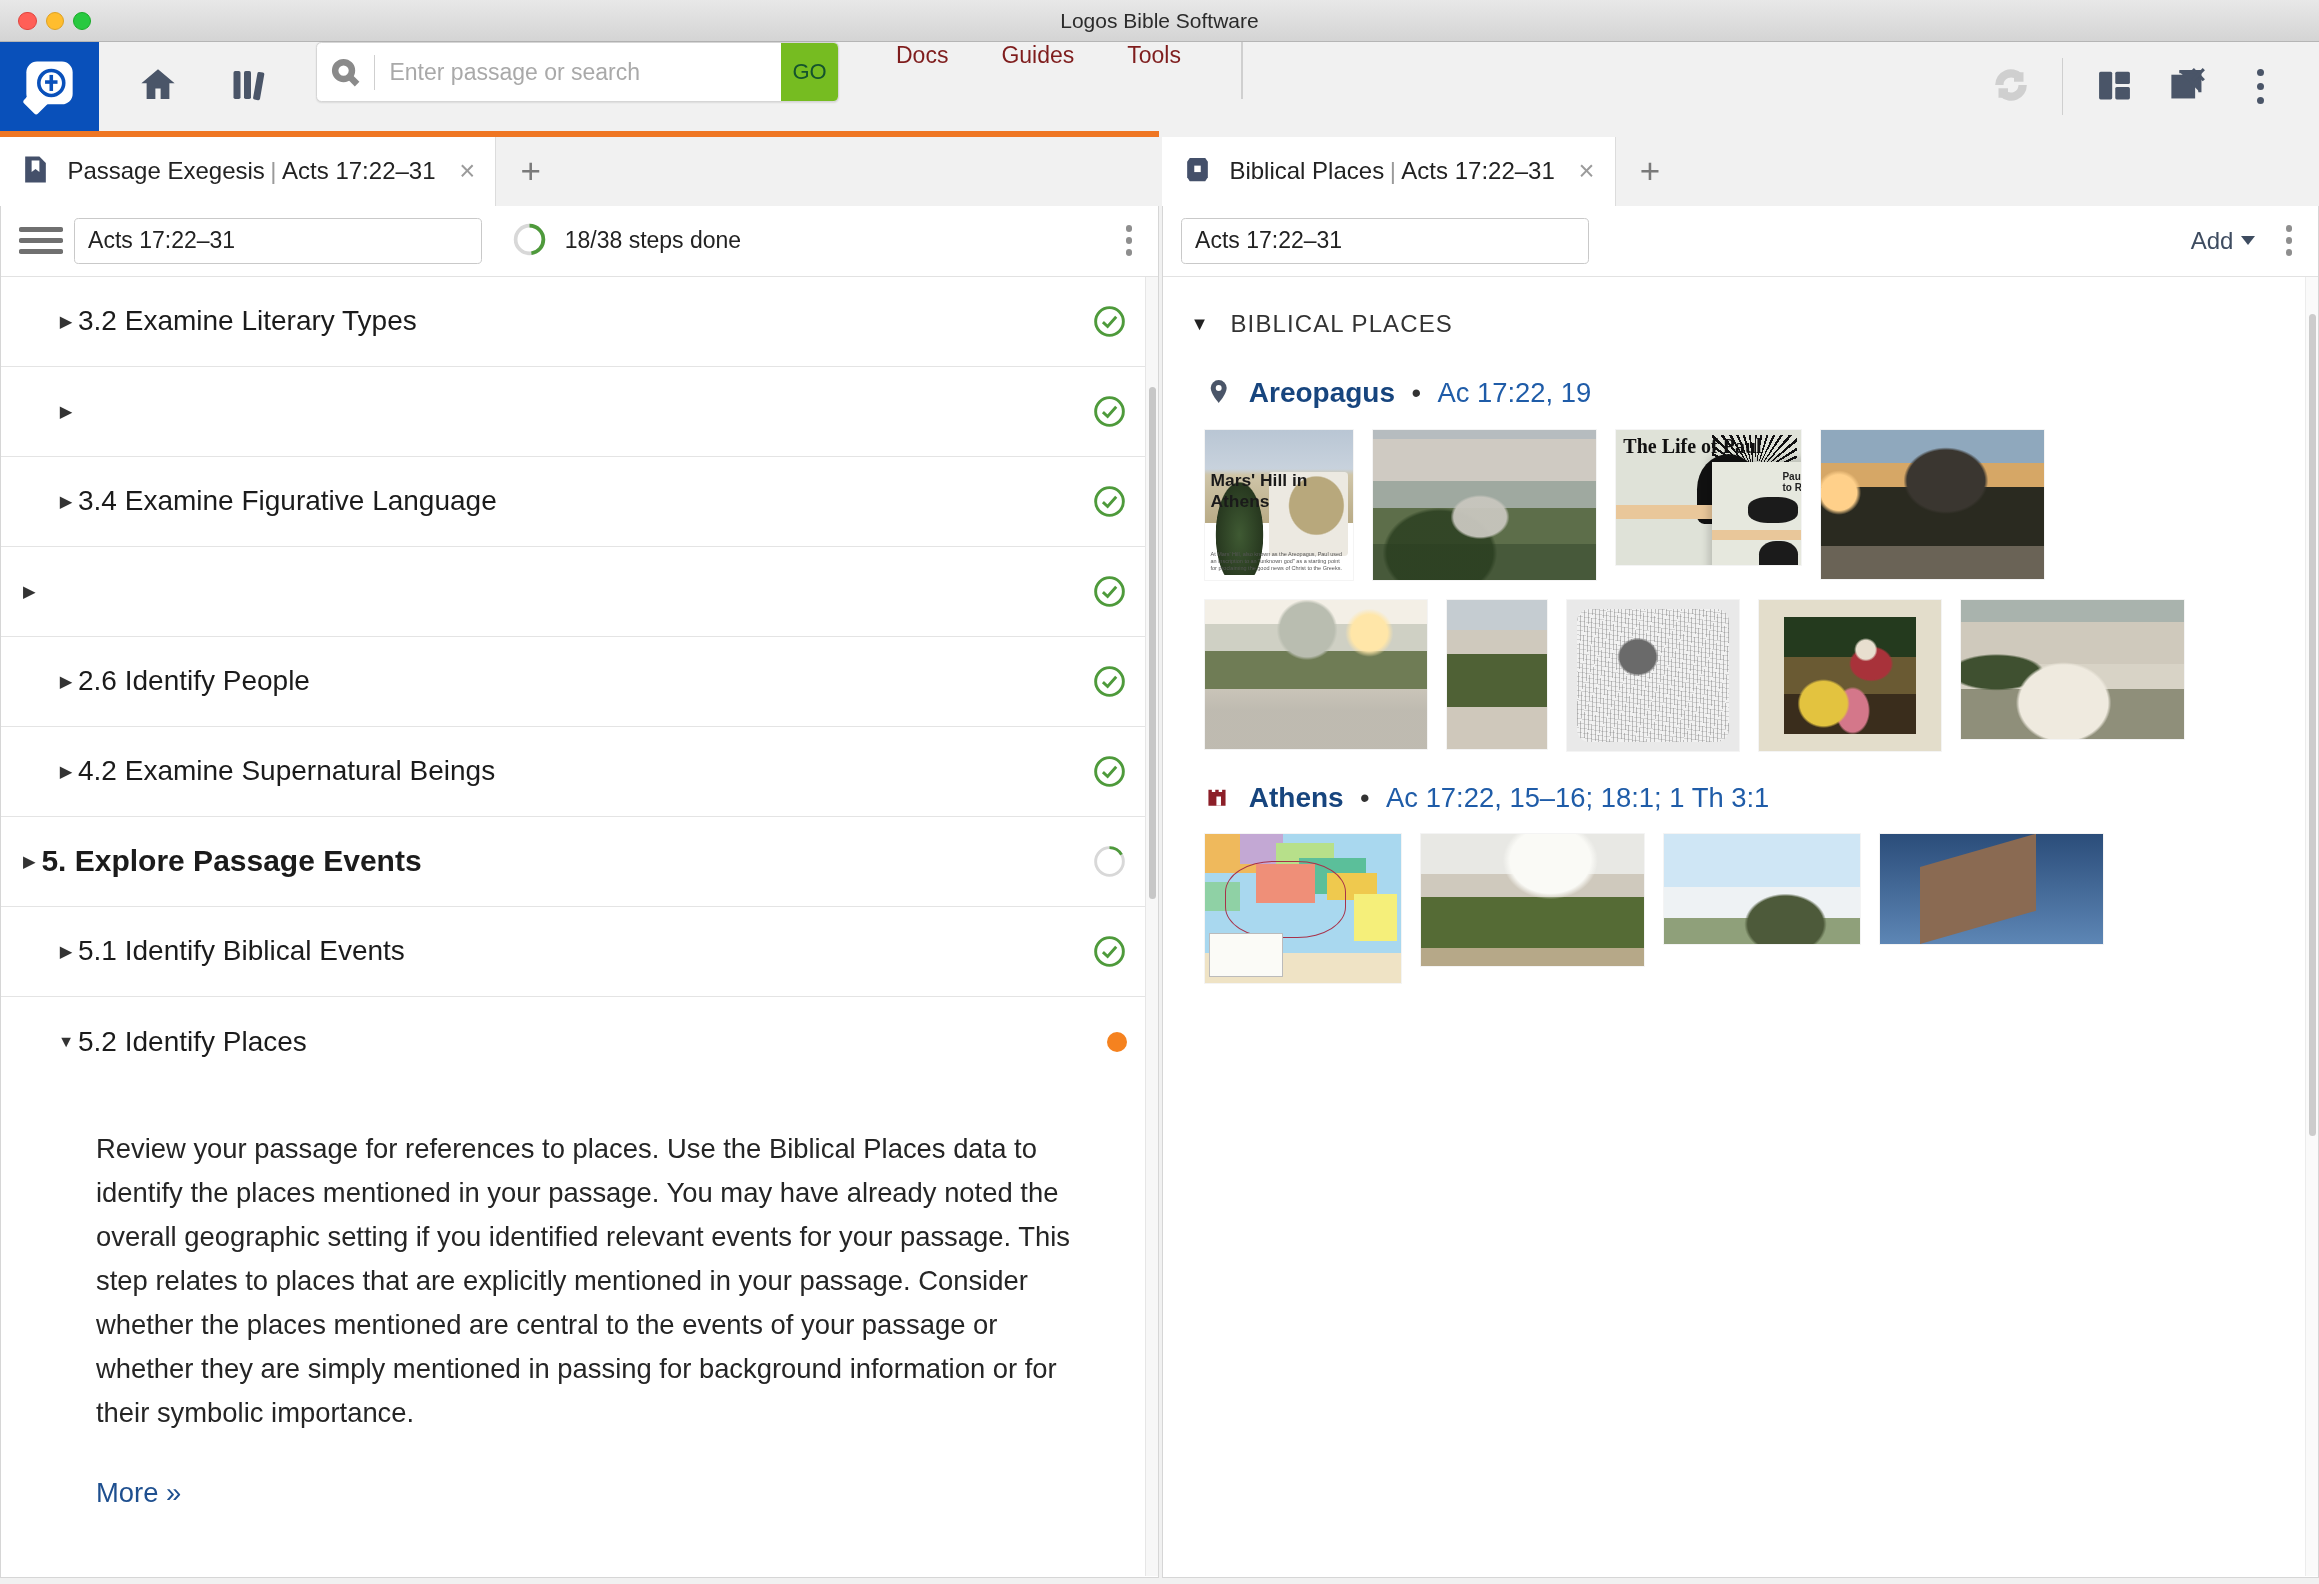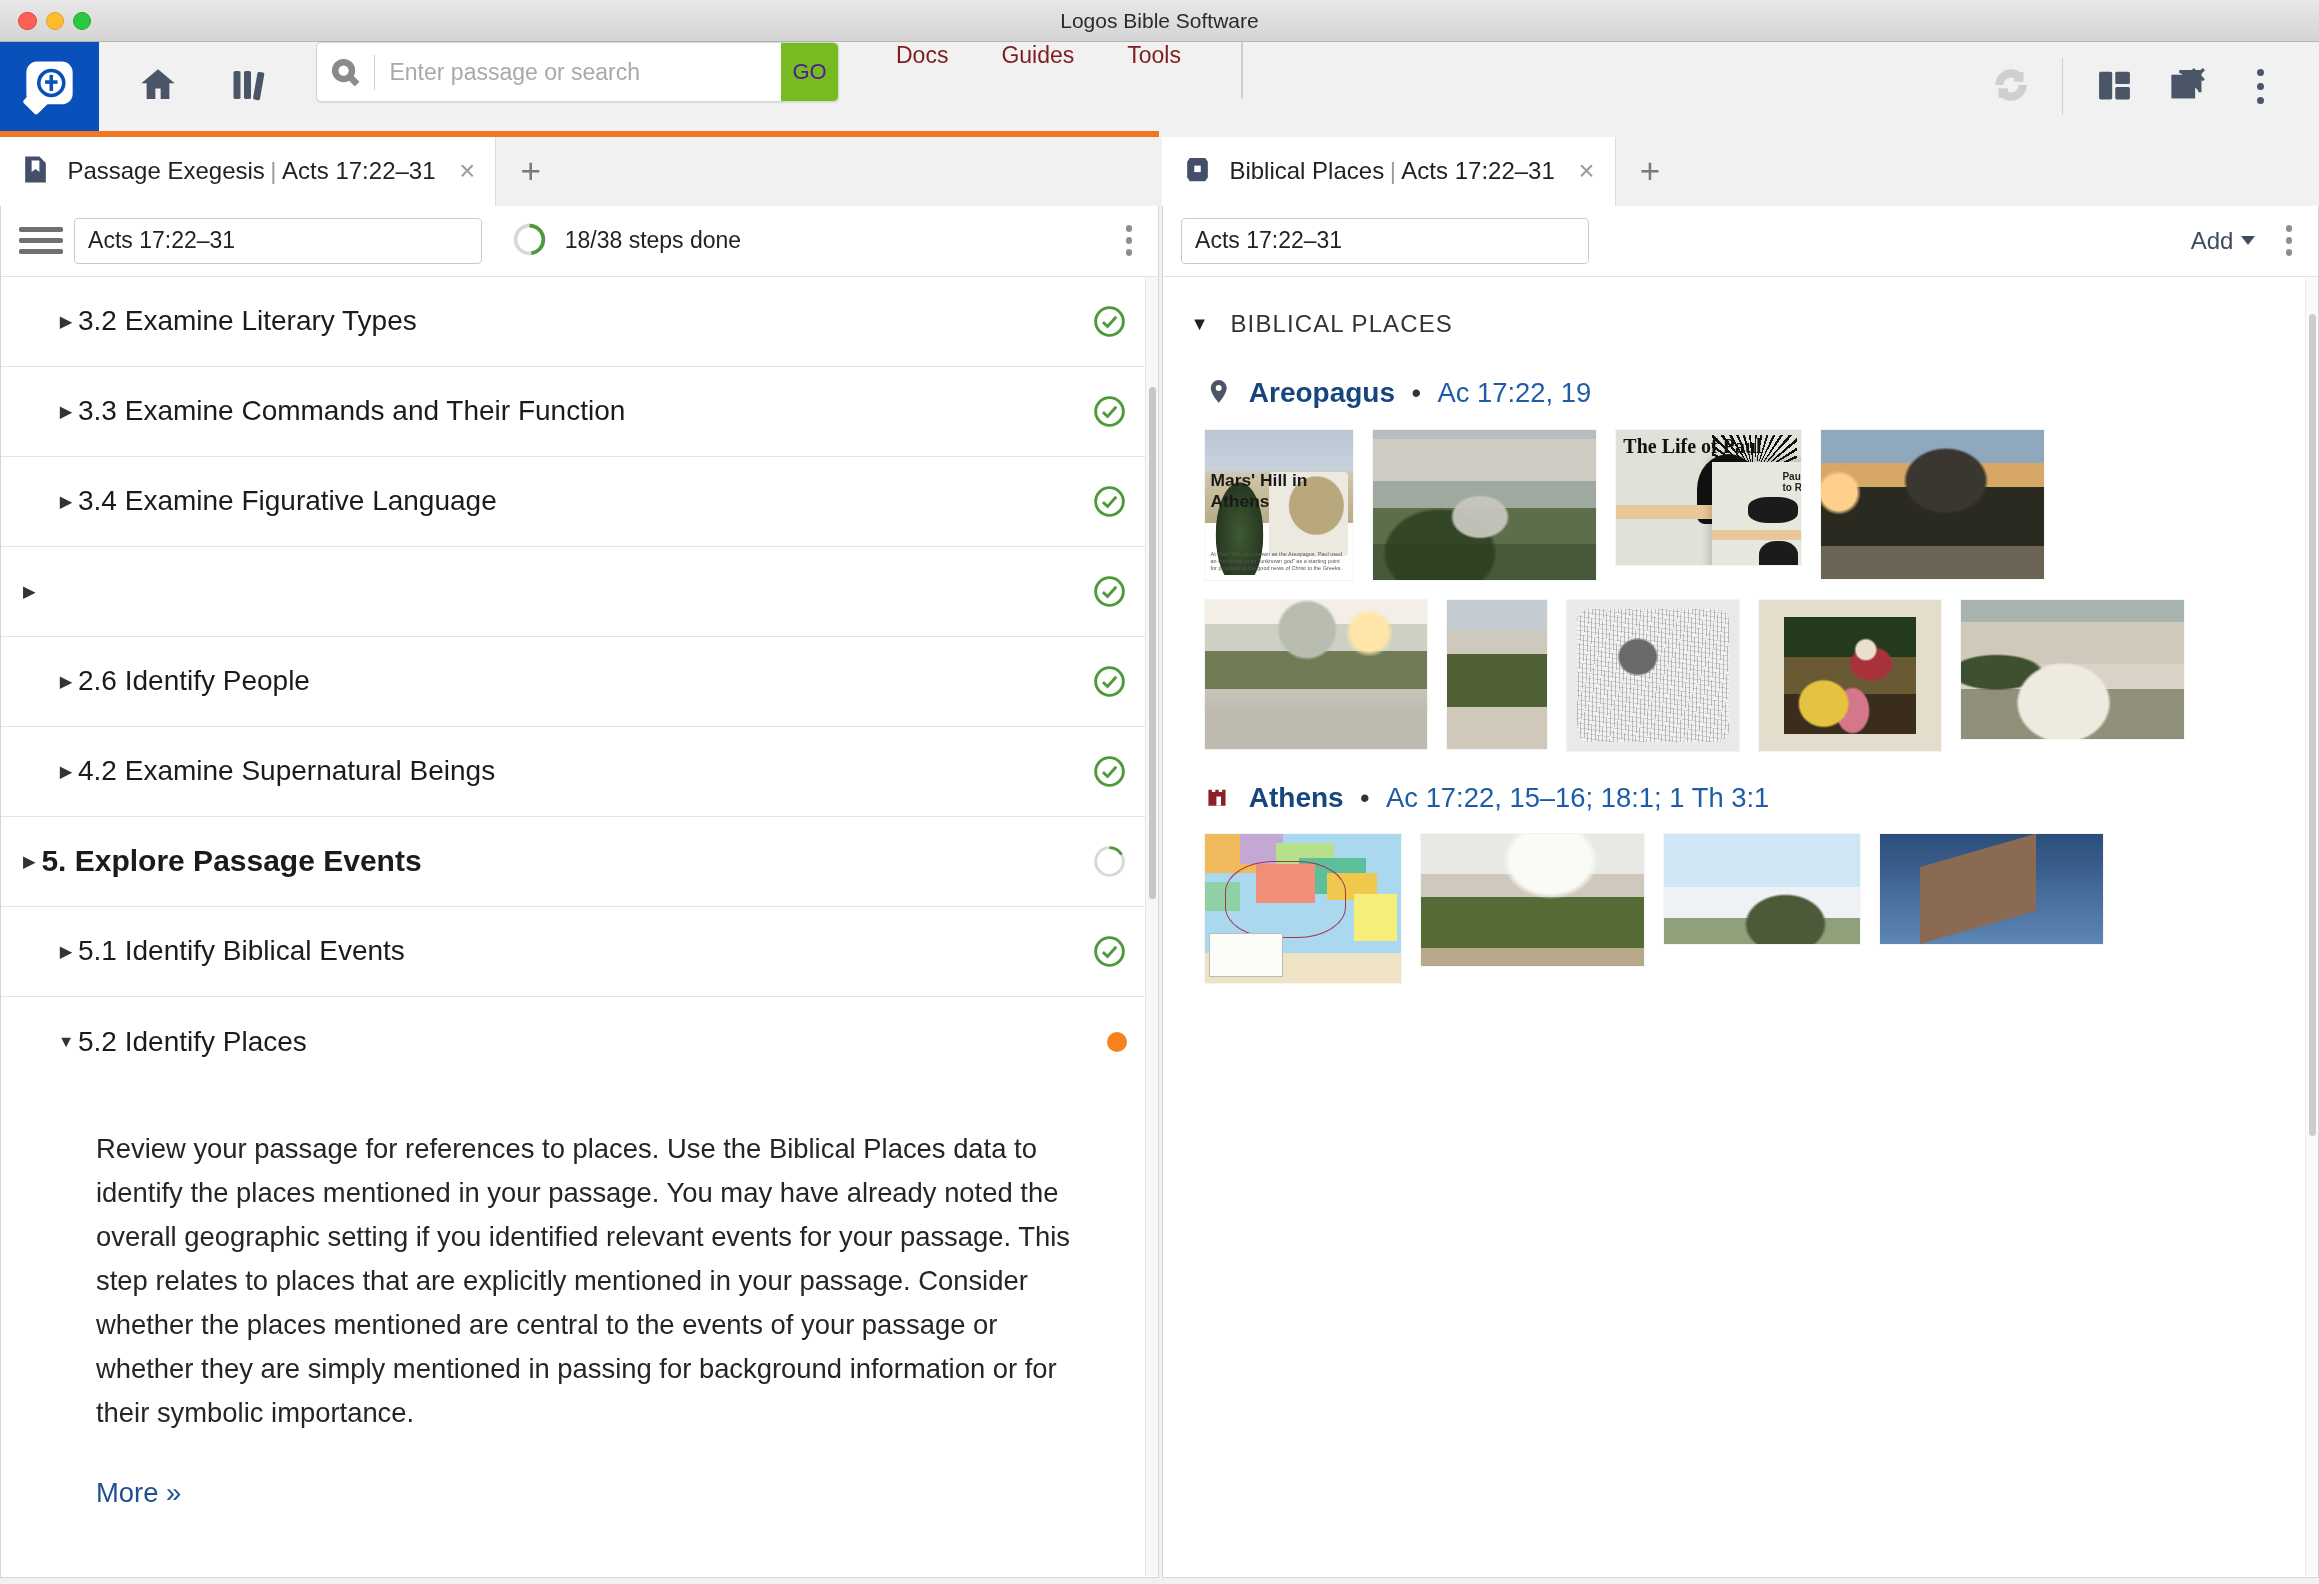--- a/index.html
+++ b/index.html
@@ -54,21 +54,21 @@
   .search-ico { width: 57px; display: flex; align-items: center; justify-content: center; }
   .search-ico svg { stroke: #8a8a8a; fill: none; stroke-width: 5; }
   .search-div { width: 0.9px; height: 35px; background: #cfcfcf; }
   .search-input {
     flex: 1; border: 0; outline: 0; font-size: 23px; color: #333;
     padding-left: 14.6px; font-family: "Liberation Sans", sans-serif;
     background: transparent;
   }
   .search-input::placeholder { color: #a9a9a9; }
   .go-btn {
-    width: 57px; height: 60px; background: #76bc21; color: #4c1d95;
+    width: 57px; height: 60px; background: #76bc21; color: #14532d;
     display: flex; align-items: center; justify-content: center;
     font-size: 22px; border: 0; cursor: pointer;
     font-family: "Liberation Sans", sans-serif;
   }
 
   .menu-link {
     font-size: 23px; color: #7f1d1d; margin-left: 53px; cursor: pointer;
     flex: 0 0 auto;
   }
   .menu-link.first { margin-left: 57px; }
@@ -436,21 +436,20 @@
               <span class="row-label">3.2 Examine Literary Types</span>
               <span class="status">
                 <svg class="chk" viewBox="0 0 24 24" fill="none" stroke="#4e9a3b" stroke-width="2">
   <circle cx="12" cy="12" r="9.5"></circle>
                   <polyline points="7.5,12.4 10.7,15.4 16.6,8.8"></polyline>
                 </svg>
               </span>
             </div>
             <div class="row level2">
               <span class="tri">▶</span>
-              <span class="row-label">3.3 Examine Commands and Their Function</span>
               <span class="status">
                 <svg class="chk" viewBox="0 0 24 24" fill="none" stroke="#4e9a3b" stroke-width="2">
   <circle cx="12" cy="12" r="9.5"></circle>
                   <polyline points="7.5,12.4 10.7,15.4 16.6,8.8"></polyline>
                 </svg>
               </span>
             </div>
             <div class="row level2">
               <span class="tri">▶</span>
               <span class="row-label">3.4 Examine Figurative Language</span>

